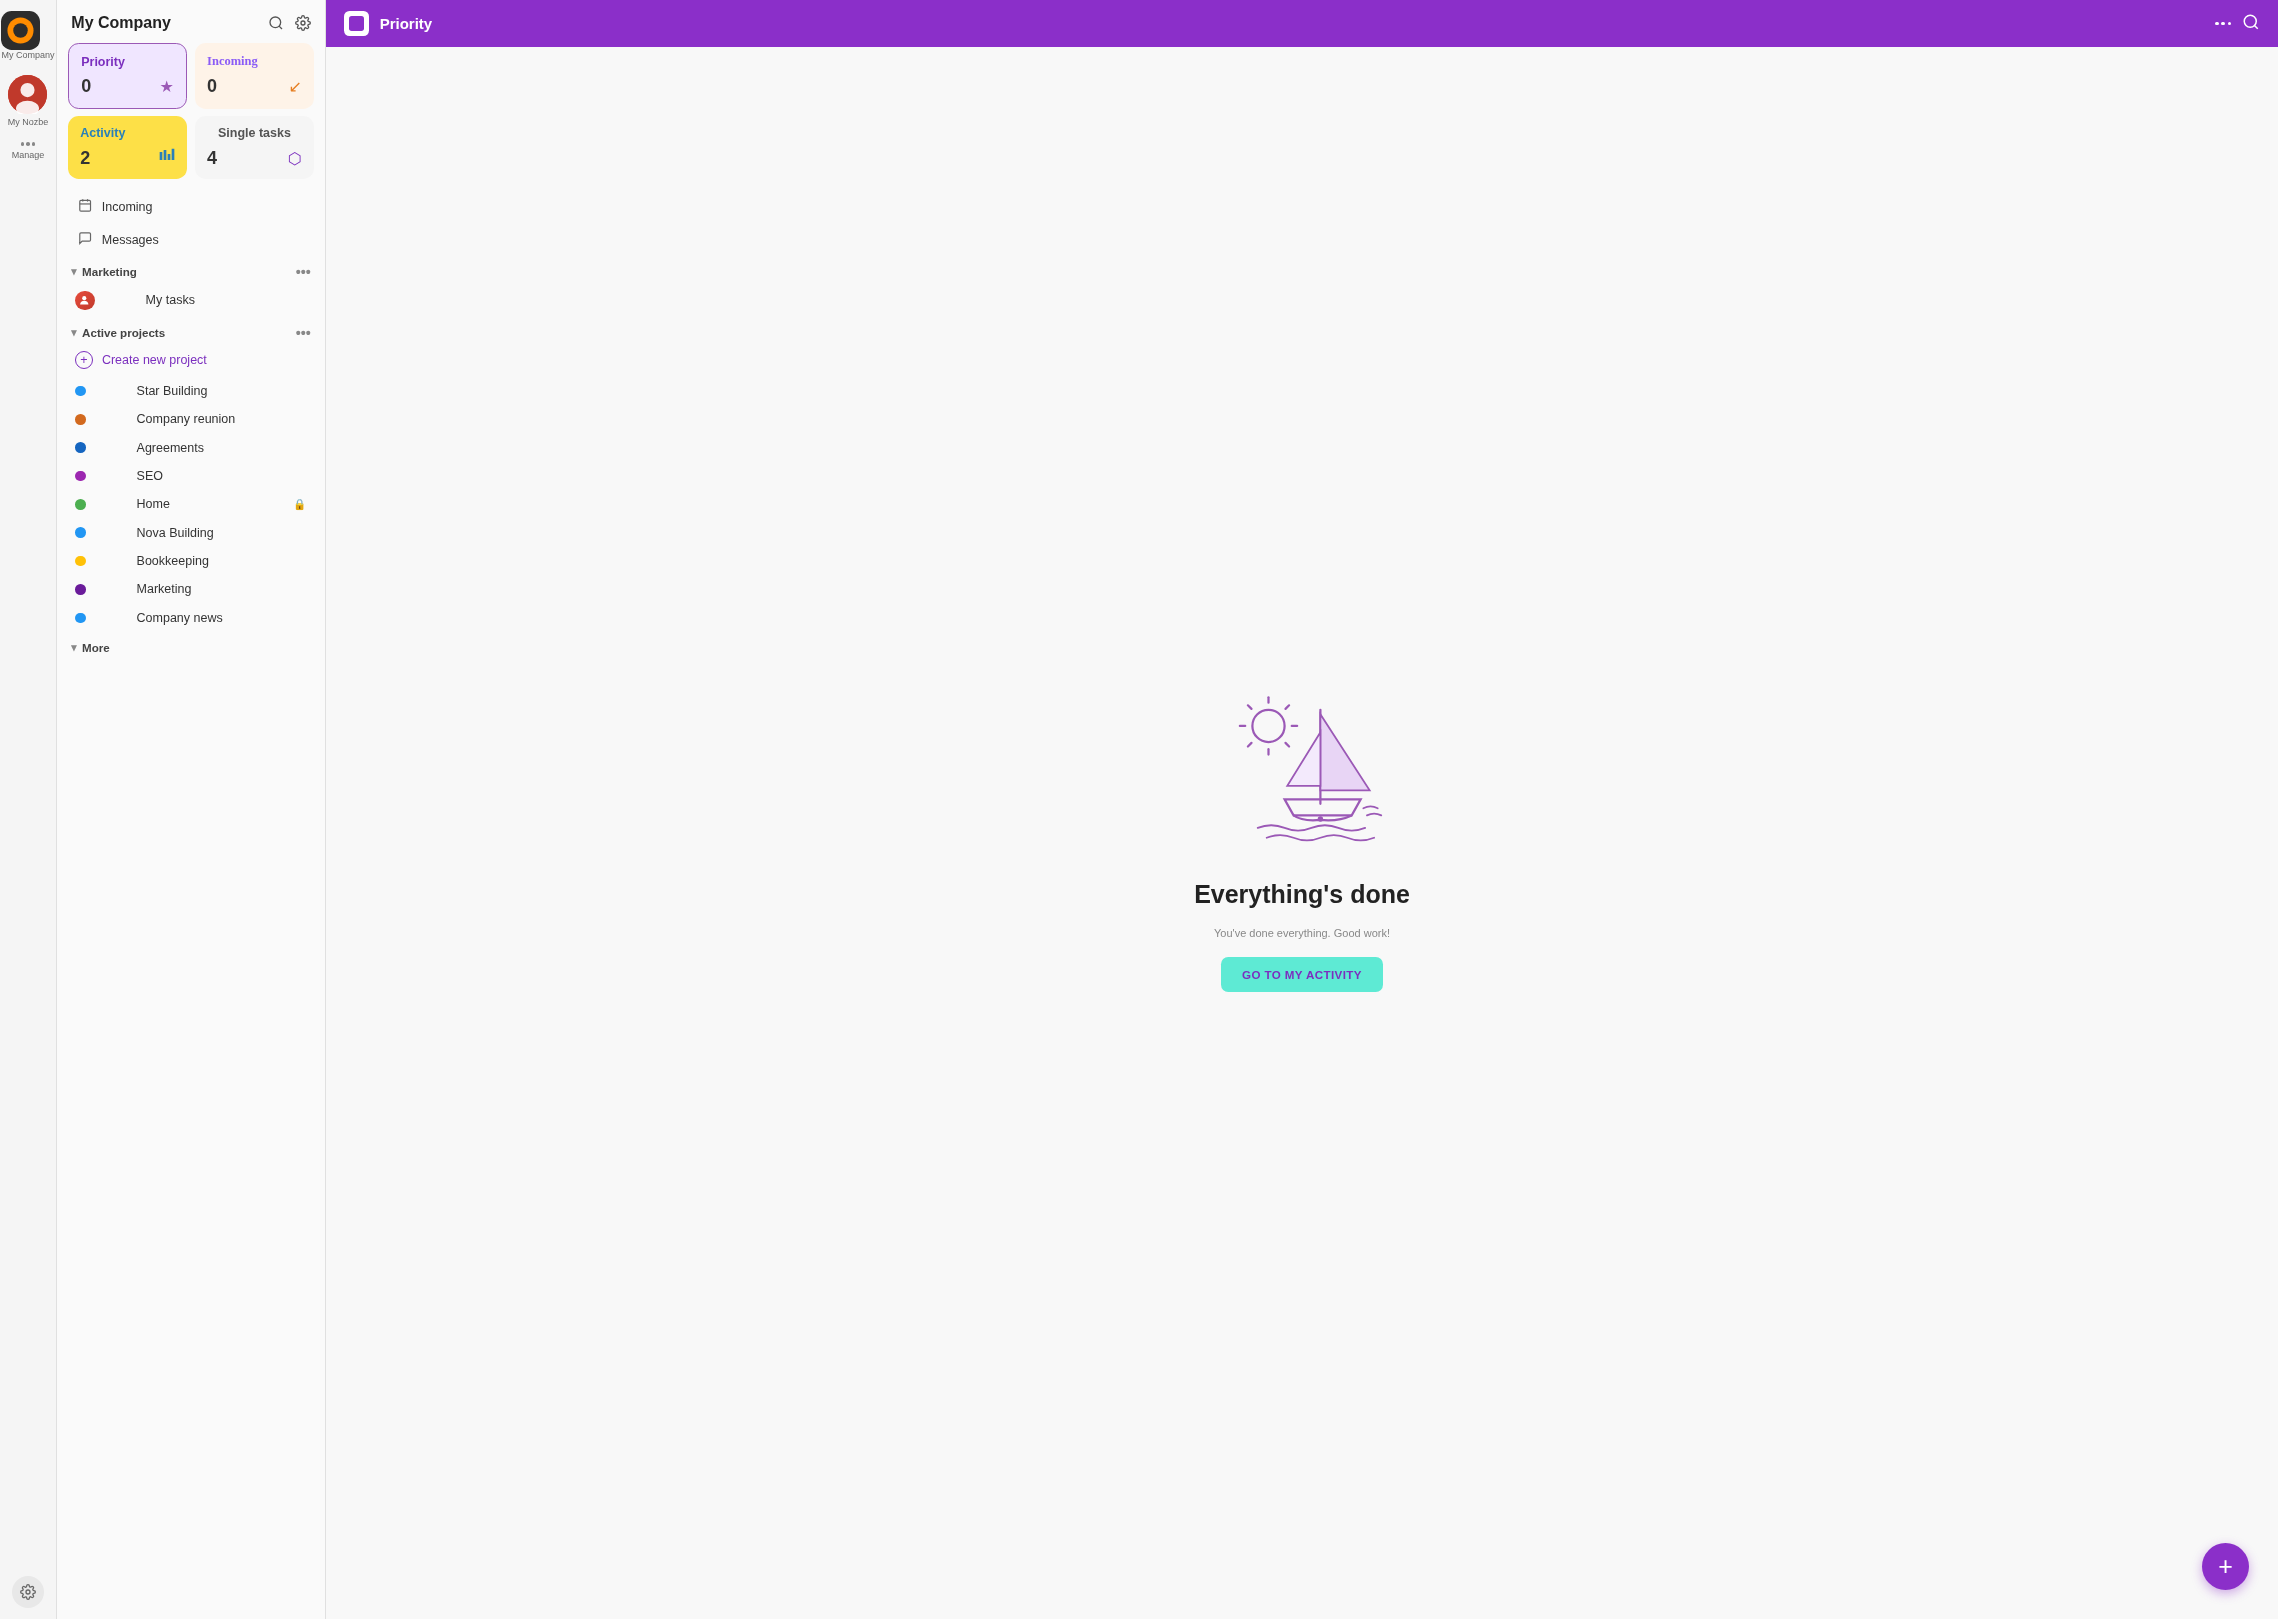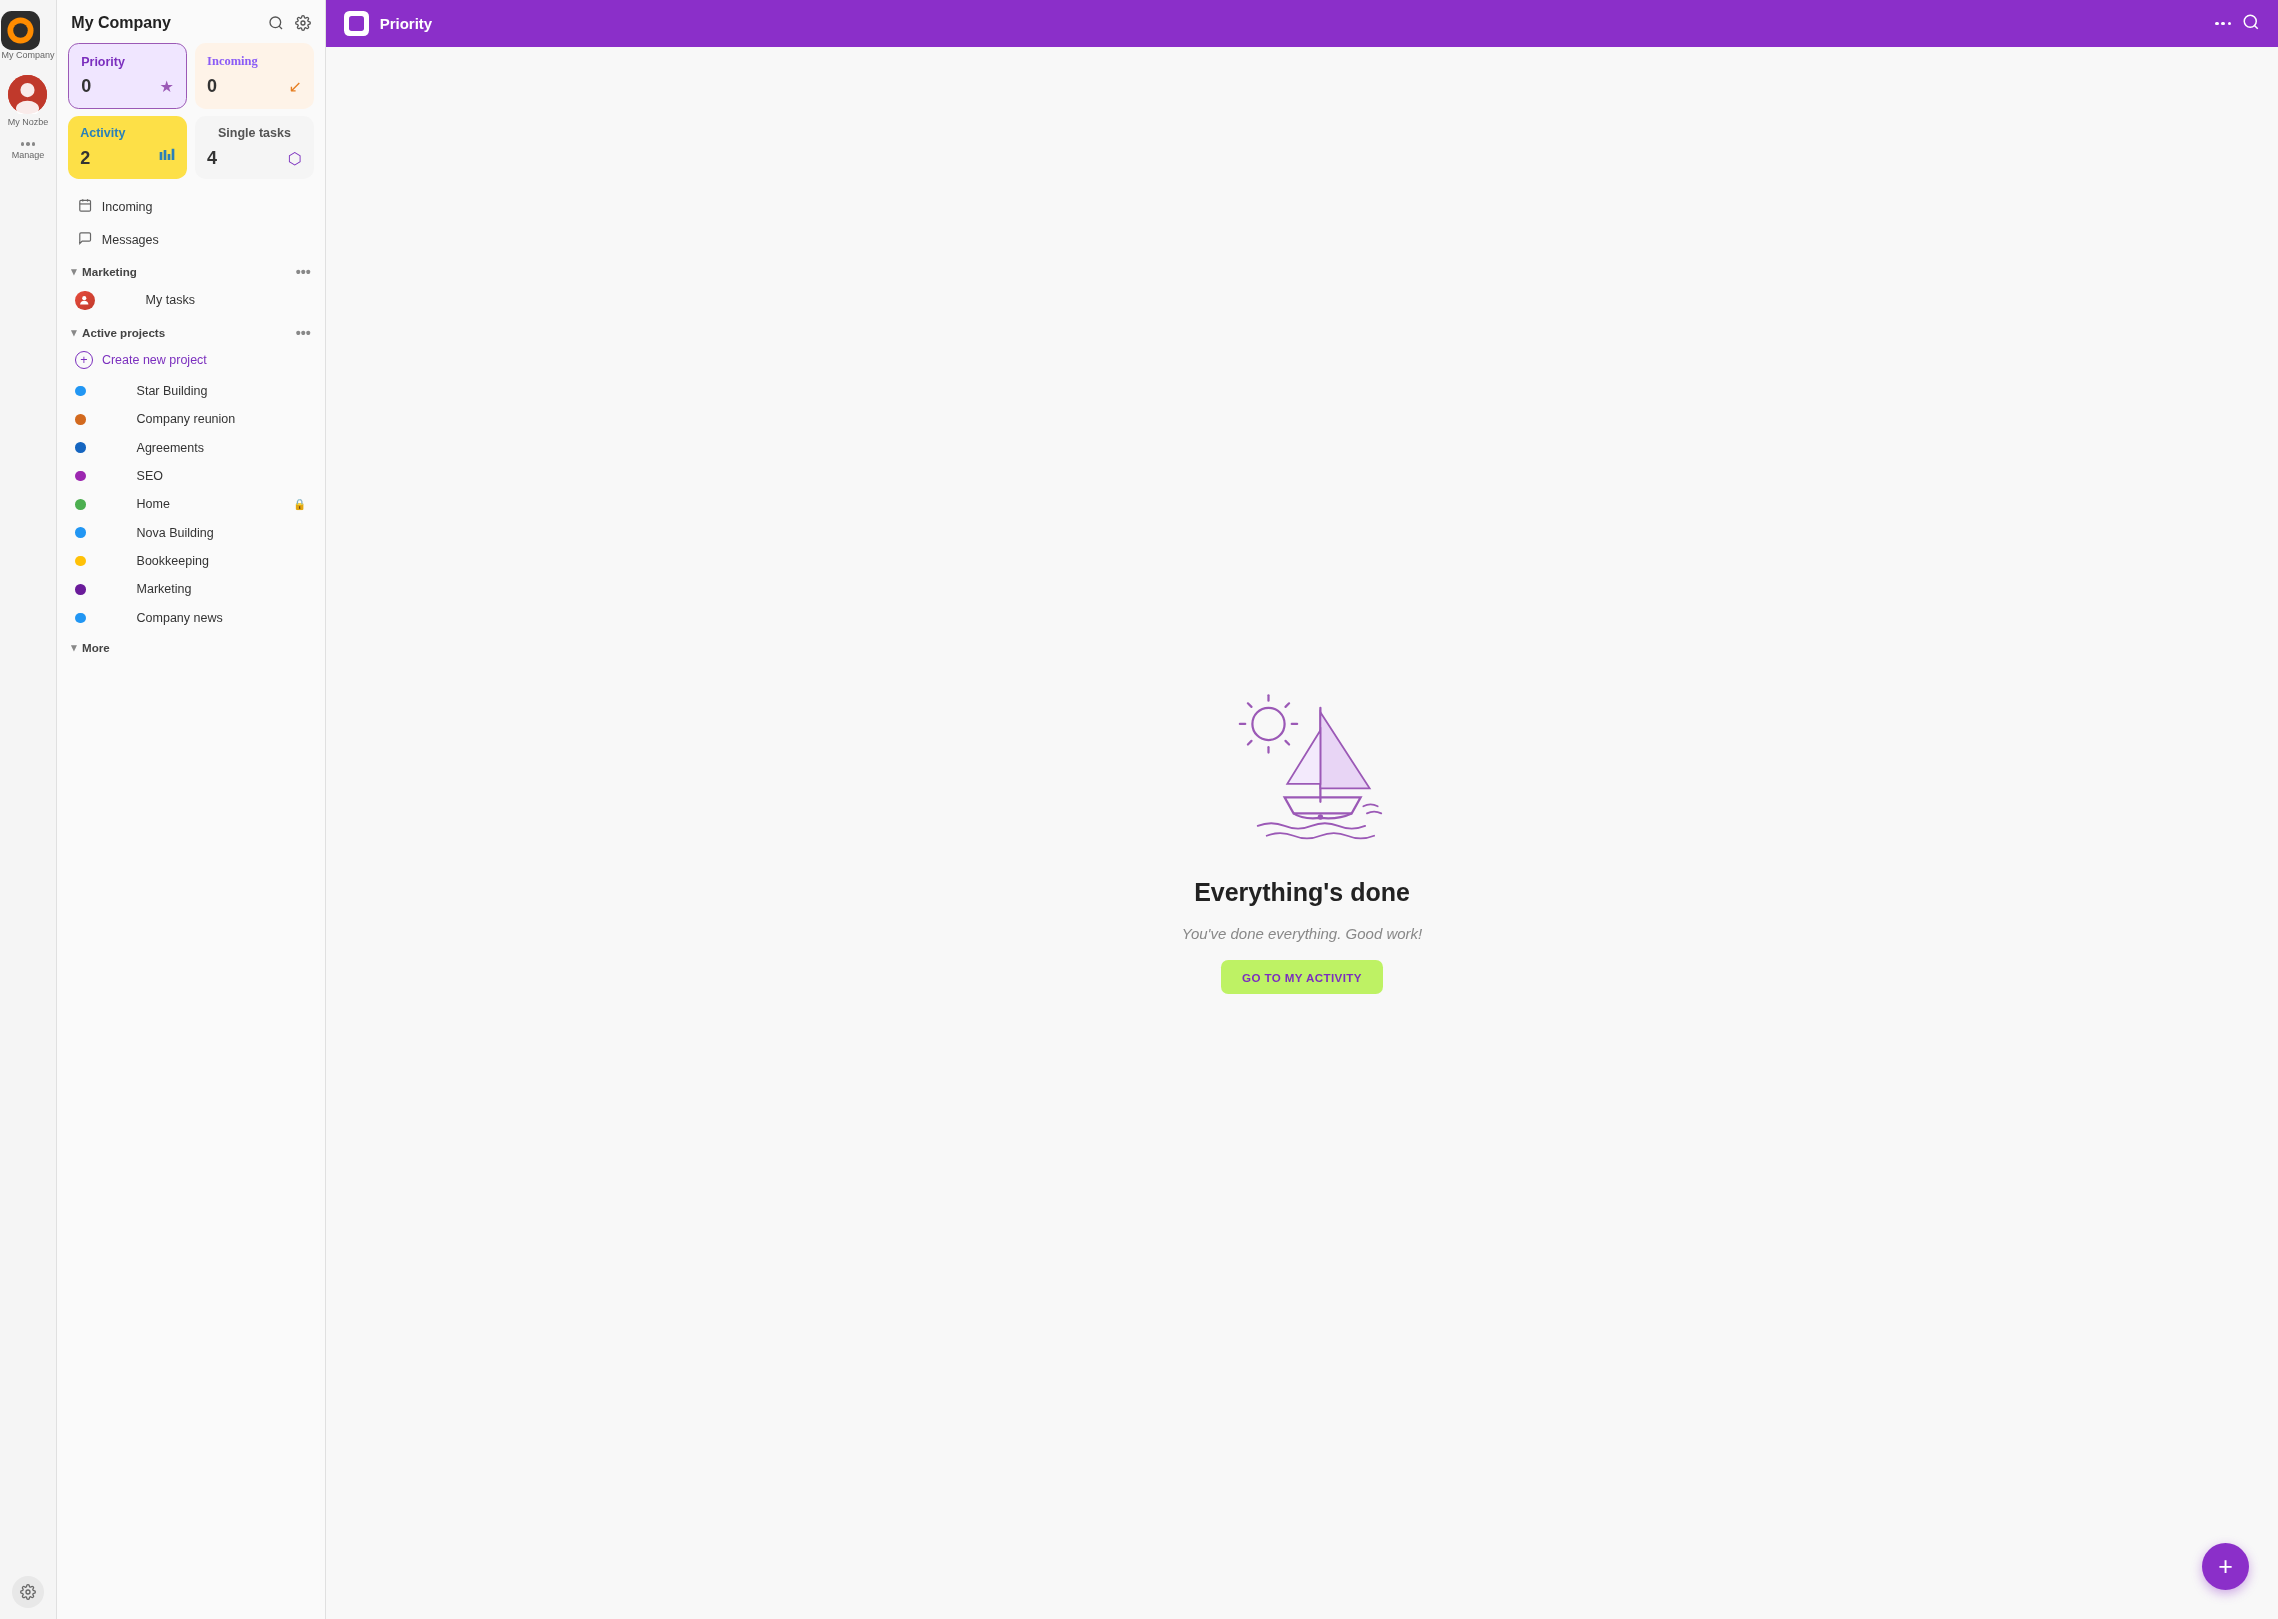--- a/index.html
+++ b/index.html
@@ -313,27 +313,26 @@
       gap: 18px;
       padding: 36px;
     }
     .sailboat-svg { margin-bottom: 9px; }
     .empty-title {
       font-size: 25px;
       font-weight: 700;
       color: #222;
     }
     .empty-subtitle {
-      font-size: 15px;
+      font-size: 11px;
       color: #888;
       text-align: center;
-      font-style: italic;
     }
     .go-activity-btn {
-      background: #bef264;
+      background: #5eead4;
       color: #7b2fbe;
       border: none;
       border-radius: 7.2px;
       padding: 10.7px 21.5px;
       font-size: 11.6px;
       font-weight: 600;
       letter-spacing: 0.4px;
       cursor: pointer;
       text-transform: uppercase;
     }

